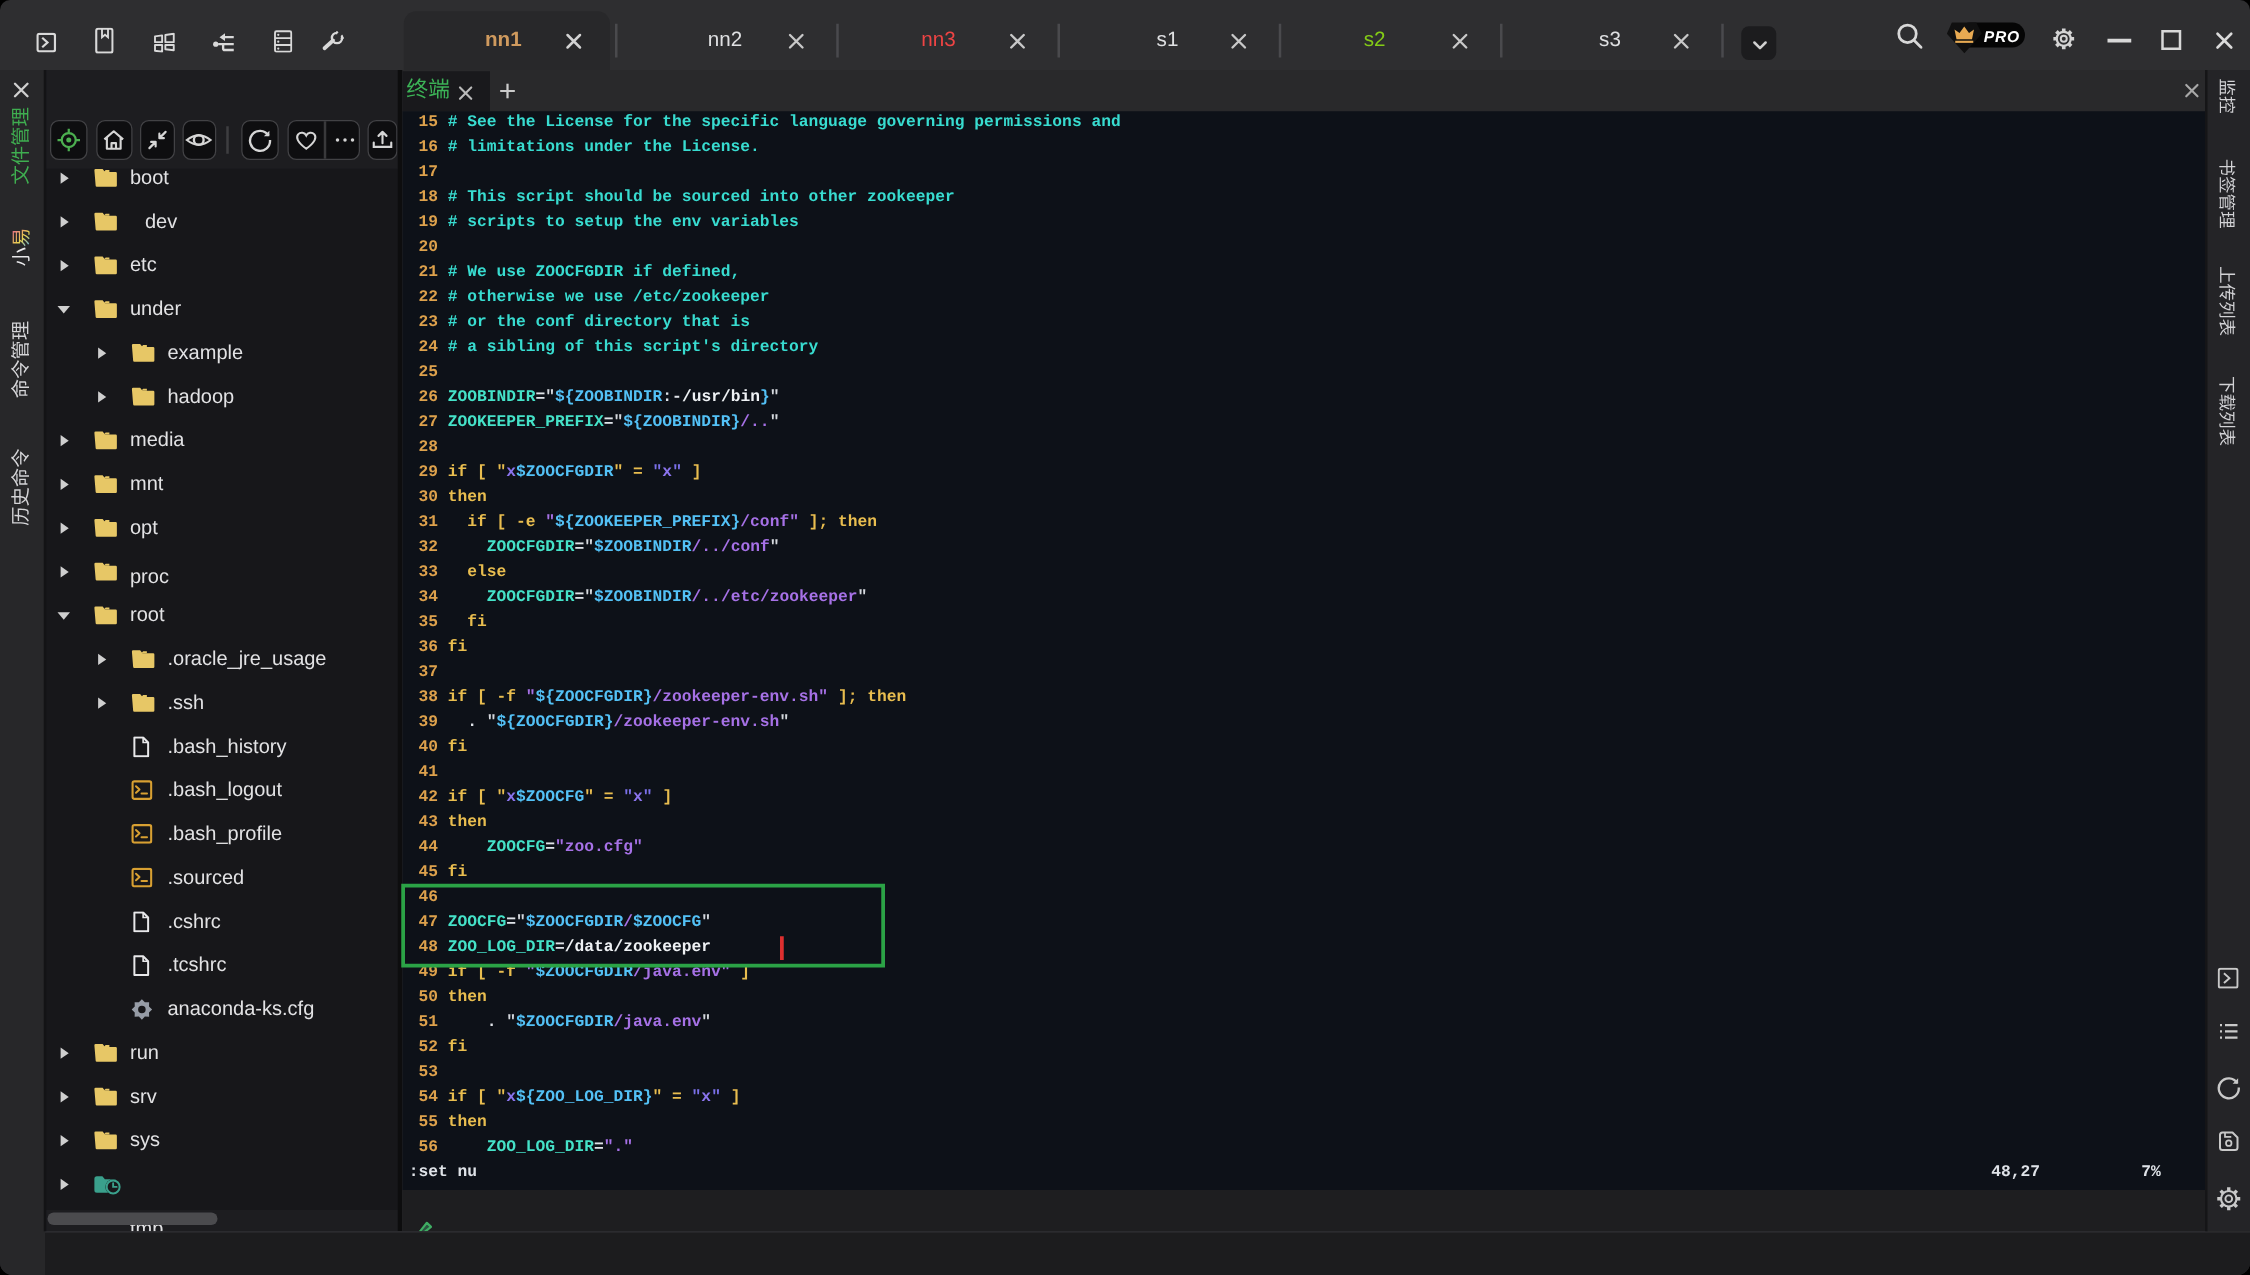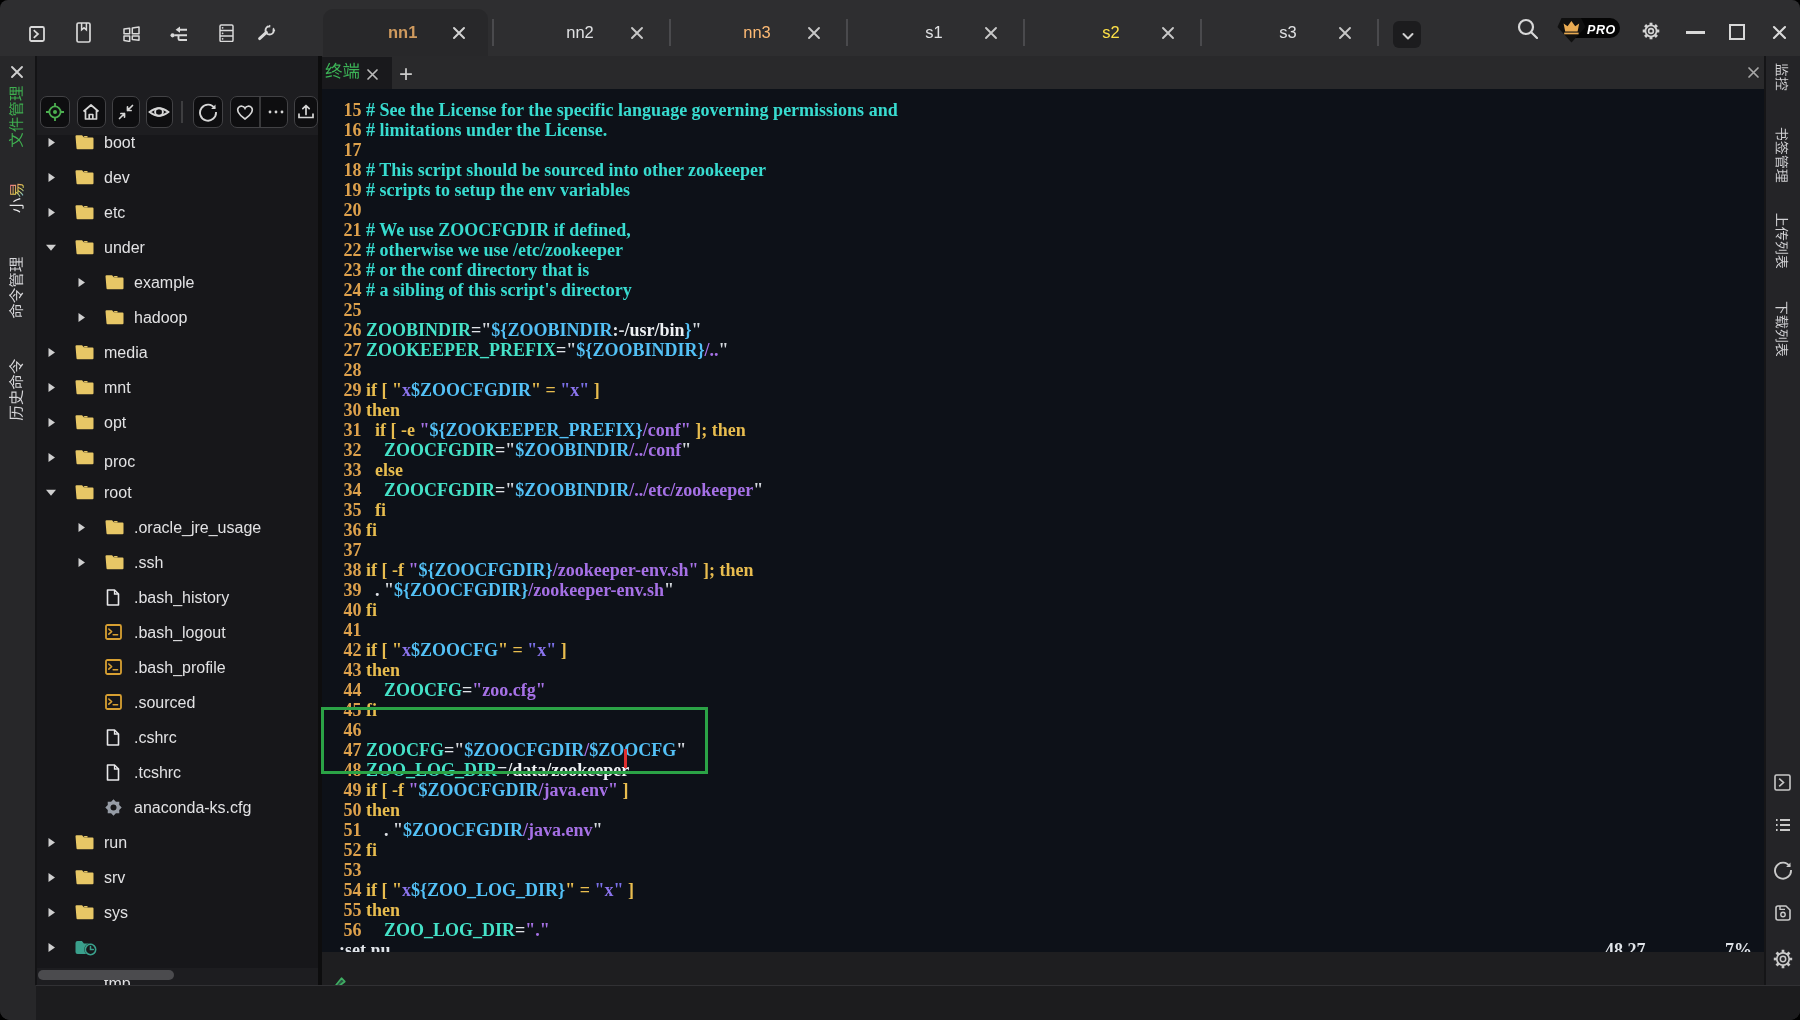--- a/index.html
+++ b/index.html
@@ -6,21 +6,21 @@
 .abs{position:absolute}
 #lstrip{position:absolute;left:0;top:56px;width:36px;bottom:0;background:#272729}
 #lpanel{position:absolute;left:36px;top:56px;width:282px;height:929px;background:#1d1d20}
 #tree{position:absolute;left:36px;top:135px;width:282px;height:833px;background:#17171a}
 #split{position:absolute;left:318px;top:56px;width:4px;height:929px;background:#0d0d0e}
 #term{position:absolute;left:322px;top:56px;width:1443px;height:929px;background:#29292b}
 #vim{position:absolute;left:322px;top:89px;width:1443px;height:863px;background:#0d1118}
 #tbot{position:absolute;left:322px;top:952px;width:1443px;height:33px;background:#1e1e20}
 #bstrip{position:absolute;left:36px;top:985px;width:1764px;height:35px;background:#1c1c1e;border-top:1px solid #313134}
 #rstrip{position:absolute;left:1765px;top:56px;width:35px;height:929px;background:#242427}
-pre{margin:12px;font-family:Liberation Serif, serif;font-size:18px;line-height:20px;font-weight:bold}
+pre{margin:0;font-family:Liberation Mono, monospace;font-size:13px;line-height:20px;font-weight:bold}
 .n{color:#dda14c}.c{color:#38dcd0}.k{color:#e8bd4f}.s{color:#a671e6}.v{color:#53c1f6}
 .i{color:#45e2c8}.w{color:#dfe3e8}.b{color:#eef1f4}.q{color:#d4d8dd}.x{color:#8b74ee}.e{color:#7a70e8}
 .trow{position:absolute;height:35px;display:flex;align-items:center;color:#e2e2e4;font-size:16px;white-space:nowrap}
 .tabsep{position:absolute;top:19px;height:27px;width:1.5px;background:#4a4a4d}
 .btn{position:absolute;top:96px;height:32px;background:#0e0e10;border:1.5px solid #424245;border-radius:7px}
 </style></head><body>
 <div id="win">
     <svg style="position:absolute;left:29px;top:26px;" width="16" height="16" viewBox="0 0 16 16" fill="none">
       <rect x="1" y="1" width="14" height="14" rx="1.5" stroke="#d9d9d9" stroke-width="1.8"></rect>
       <path d="M5.44 4.8 L8.96 8.0 L5.44 11.2" stroke="#d9d9d9" stroke-width="1.8" stroke-linecap="square"></path>
@@ -57,29 +57,29 @@
     </svg>
     <div class="abs" style="left:323px;top:9px;width:165px;height:47px;background:#28282a;border-radius:10px 10px 0 0"></div>
     <div class="abs" style="left:388px;top:23px;color:#cf9a5e;font-size:16.5px;font-weight:bold">nn1</div>
     <svg style="position:absolute;left:451px;top:25px;" width="16" height="16" viewBox="0 0 16 16" fill="none">
       <path d="M3 3 L13 13 M13 3 L3 13" stroke="#d2d2d2" stroke-width="2.0" stroke-linecap="round"></path>
     </svg>
     <div class="abs" style="left:560px;top:23px;width:40px;text-align:center;color:#dfe0e2;font-size:16.5px">nn2</div>
     <svg style="position:absolute;left:629px;top:25px;" width="16" height="16" viewBox="0 0 16 16" fill="none">
       <path d="M3 3 L13 13 M13 3 L3 13" stroke="#c8c8c8" stroke-width="1.9" stroke-linecap="round"></path>
     </svg>
-    <div class="abs" style="left:737px;top:23px;width:40px;text-align:center;color:#fdba74;font-size:16.5px">nn3</div>
+    <div class="abs" style="left:737px;top:23px;width:40px;color:#ef4444;font-size:16.5px">nn3</div>
     <svg style="position:absolute;left:806px;top:25px;" width="16" height="16" viewBox="0 0 16 16" fill="none">
       <path d="M3 3 L13 13 M13 3 L3 13" stroke="#c8c8c8" stroke-width="1.9" stroke-linecap="round"></path>
     </svg>
     <div class="abs" style="left:914px;top:23px;width:40px;text-align:center;color:#dfe0e2;font-size:16.5px">s1</div>
     <svg style="position:absolute;left:983px;top:25px;" width="16" height="16" viewBox="0 0 16 16" fill="none">
       <path d="M3 3 L13 13 M13 3 L3 13" stroke="#c8c8c8" stroke-width="1.9" stroke-linecap="round"></path>
     </svg>
-    <div class="abs" style="left:1091px;top:23px;width:40px;text-align:center;color:#fde047;font-size:16.5px">s2</div>
+    <div class="abs" style="left:1091px;top:23px;width:40px;color:#84cc16;font-size:16.5px">s2</div>
     <svg style="position:absolute;left:1160px;top:25px;" width="16" height="16" viewBox="0 0 16 16" fill="none">
       <path d="M3 3 L13 13 M13 3 L3 13" stroke="#c8c8c8" stroke-width="1.9" stroke-linecap="round"></path>
     </svg>
     <div class="abs" style="left:1268px;top:23px;width:40px;text-align:center;color:#dfe0e2;font-size:16.5px">s3</div>
     <svg style="position:absolute;left:1337px;top:25px;" width="16" height="16" viewBox="0 0 16 16" fill="none">
       <path d="M3 3 L13 13 M13 3 L3 13" stroke="#c8c8c8" stroke-width="1.9" stroke-linecap="round"></path>
     </svg>
     <div class="tabsep" style="left:492px"></div>
     <div class="tabsep" style="left:669px"></div>
     <div class="tabsep" style="left:846px"></div>
@@ -227,21 +227,21 @@
       <path d="M8 3.5 l1.5-1.6 h3 v1.6 z" fill="#e7c766"></path>
     </svg>
     <div class="trow" style="left:104px;top:125px">boot</div>
     <svg style="position:absolute;left:47px;top:172px;" width="9" height="11" viewBox="0 0 9 11" fill="none">
       <path d="M1.5 1 L8 5.5 L1.5 10 Z" fill="#cfcfcf"></path>
     </svg>
     <svg style="position:absolute;left:75px;top:169px;" width="19" height="16" viewBox="0 0 19 16" fill="none">
       <path d="M0.5 2.2 q0-1 1-1 h5.6 l1.9 2.3 h8.5 q1 0 1 1 v9.8 q0 1-1 1 h-15 q-1 0-1-1 z" fill="#e7c766"></path>
       <path d="M8 3.5 l1.5-1.6 h3 v1.6 z" fill="#e7c766"></path>
     </svg>
-    <div class="trow" style="left:104px;top:160px">dev</div>
+    <div class="trow" style="left:116px;top:160px">dev</div>
     <svg style="position:absolute;left:47px;top:207px;" width="9" height="11" viewBox="0 0 9 11" fill="none">
       <path d="M1.5 1 L8 5.5 L1.5 10 Z" fill="#cfcfcf"></path>
     </svg>
     <svg style="position:absolute;left:75px;top:204px;" width="19" height="16" viewBox="0 0 19 16" fill="none">
       <path d="M0.5 2.2 q0-1 1-1 h5.6 l1.9 2.3 h8.5 q1 0 1 1 v9.8 q0 1-1 1 h-15 q-1 0-1-1 z" fill="#e7c766"></path>
       <path d="M8 3.5 l1.5-1.6 h3 v1.6 z" fill="#e7c766"></path>
     </svg>
     <div class="trow" style="left:104px;top:195px">etc</div>
     <svg style="position:absolute;left:45px;top:243px;" width="12" height="9" viewBox="0 0 12 9" fill="none">
       <path d="M1 1.8 L11 1.8 L6 7.8 Z" fill="#cfcfcf"></path>

